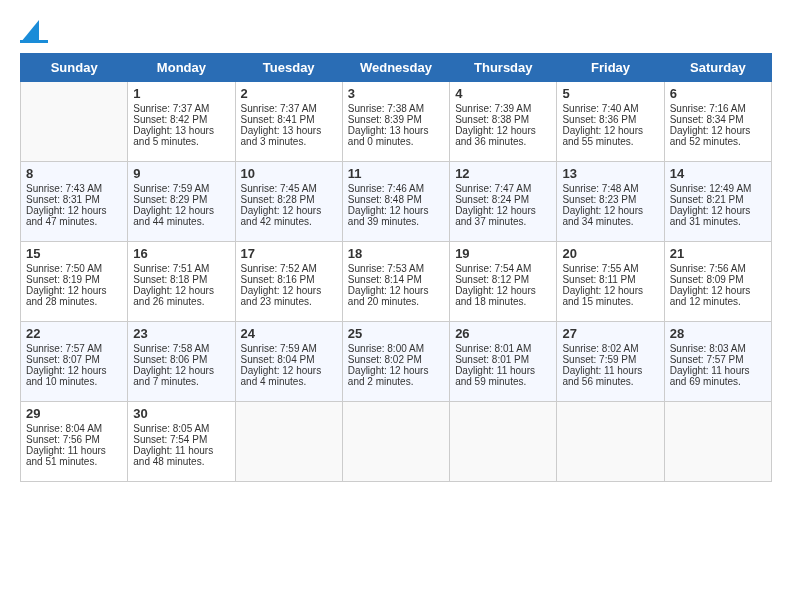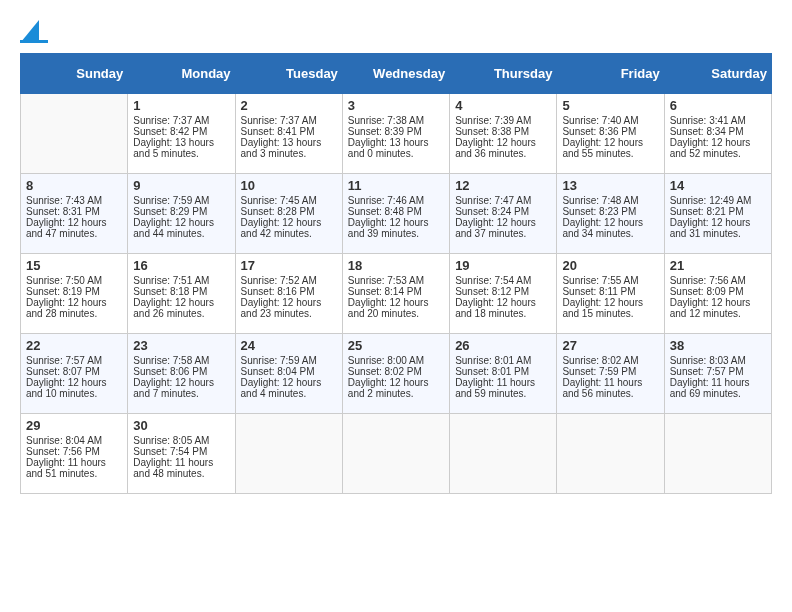--- a/index.html
+++ b/index.html
@@ -32,22 +32,22 @@
     .calendar {
       width: 100%;
       border-collapse: collapse;
       margin-top: 8px;
     }
     .calendar th {
       background: #2a6db5;
       color: #fff;
       font-size: 13px;
       font-weight: bold;
-      padding: 12px 4px;
-      text-align: right;
+      padding: 6px 4px;
+      text-align: center;
       border: 1px solid #2a6db5;
     }
     .calendar td {
       vertical-align: top;
       border: 1px solid #ccc;
       padding: 4px 5px;
       font-size: 10px;
       color: #333;
       width: 107px;
       height: 80px;
@@ -134,21 +134,21 @@
           <div>Daylight: 12 hours and 36 minutes.</div>
         </td>
         <td>
           <span class="day-num">5</span>
           <div>Sunrise: 7:40 AM</div>
           <div>Sunset: 8:36 PM</div>
           <div>Daylight: 12 hours and 55 minutes.</div>
         </td>
         <td>
           <span class="day-num">6</span>
-          <div>Sunrise: 3:41 AM</div>
+          <div>Sunrise: 7:16 AM</div>
           <div>Sunset: 8:34 PM</div>
           <div>Daylight: 12 hours and 52 minutes.</div>
         </td>
       </tr>
       <tr>
         <td>
           <span class="day-num">8</span>
           <div>Sunrise: 7:43 AM</div>
           <div>Sunset: 8:31 PM</div>
           <div>Daylight: 12 hours and 47 minutes.</div>
@@ -265,21 +265,21 @@
           <div>Sunset: 8:01 PM</div>
           <div>Daylight: 11 hours and 59 minutes.</div>
         </td>
         <td>
           <span class="day-num">27</span>
           <div>Sunrise: 8:02 AM</div>
           <div>Sunset: 7:59 PM</div>
           <div>Daylight: 11 hours and 56 minutes.</div>
         </td>
         <td>
-          <span class="day-num">38</span>
+          <span class="day-num">28</span>
           <div>Sunrise: 8:03 AM</div>
           <div>Sunset: 7:57 PM</div>
           <div>Daylight: 11 hours and 69 minutes.</div>
         </td>
       </tr>
       <tr>
         <td>
           <span class="day-num">29</span>
           <div>Sunrise: 8:04 AM</div>
           <div>Sunset: 7:56 PM</div>

